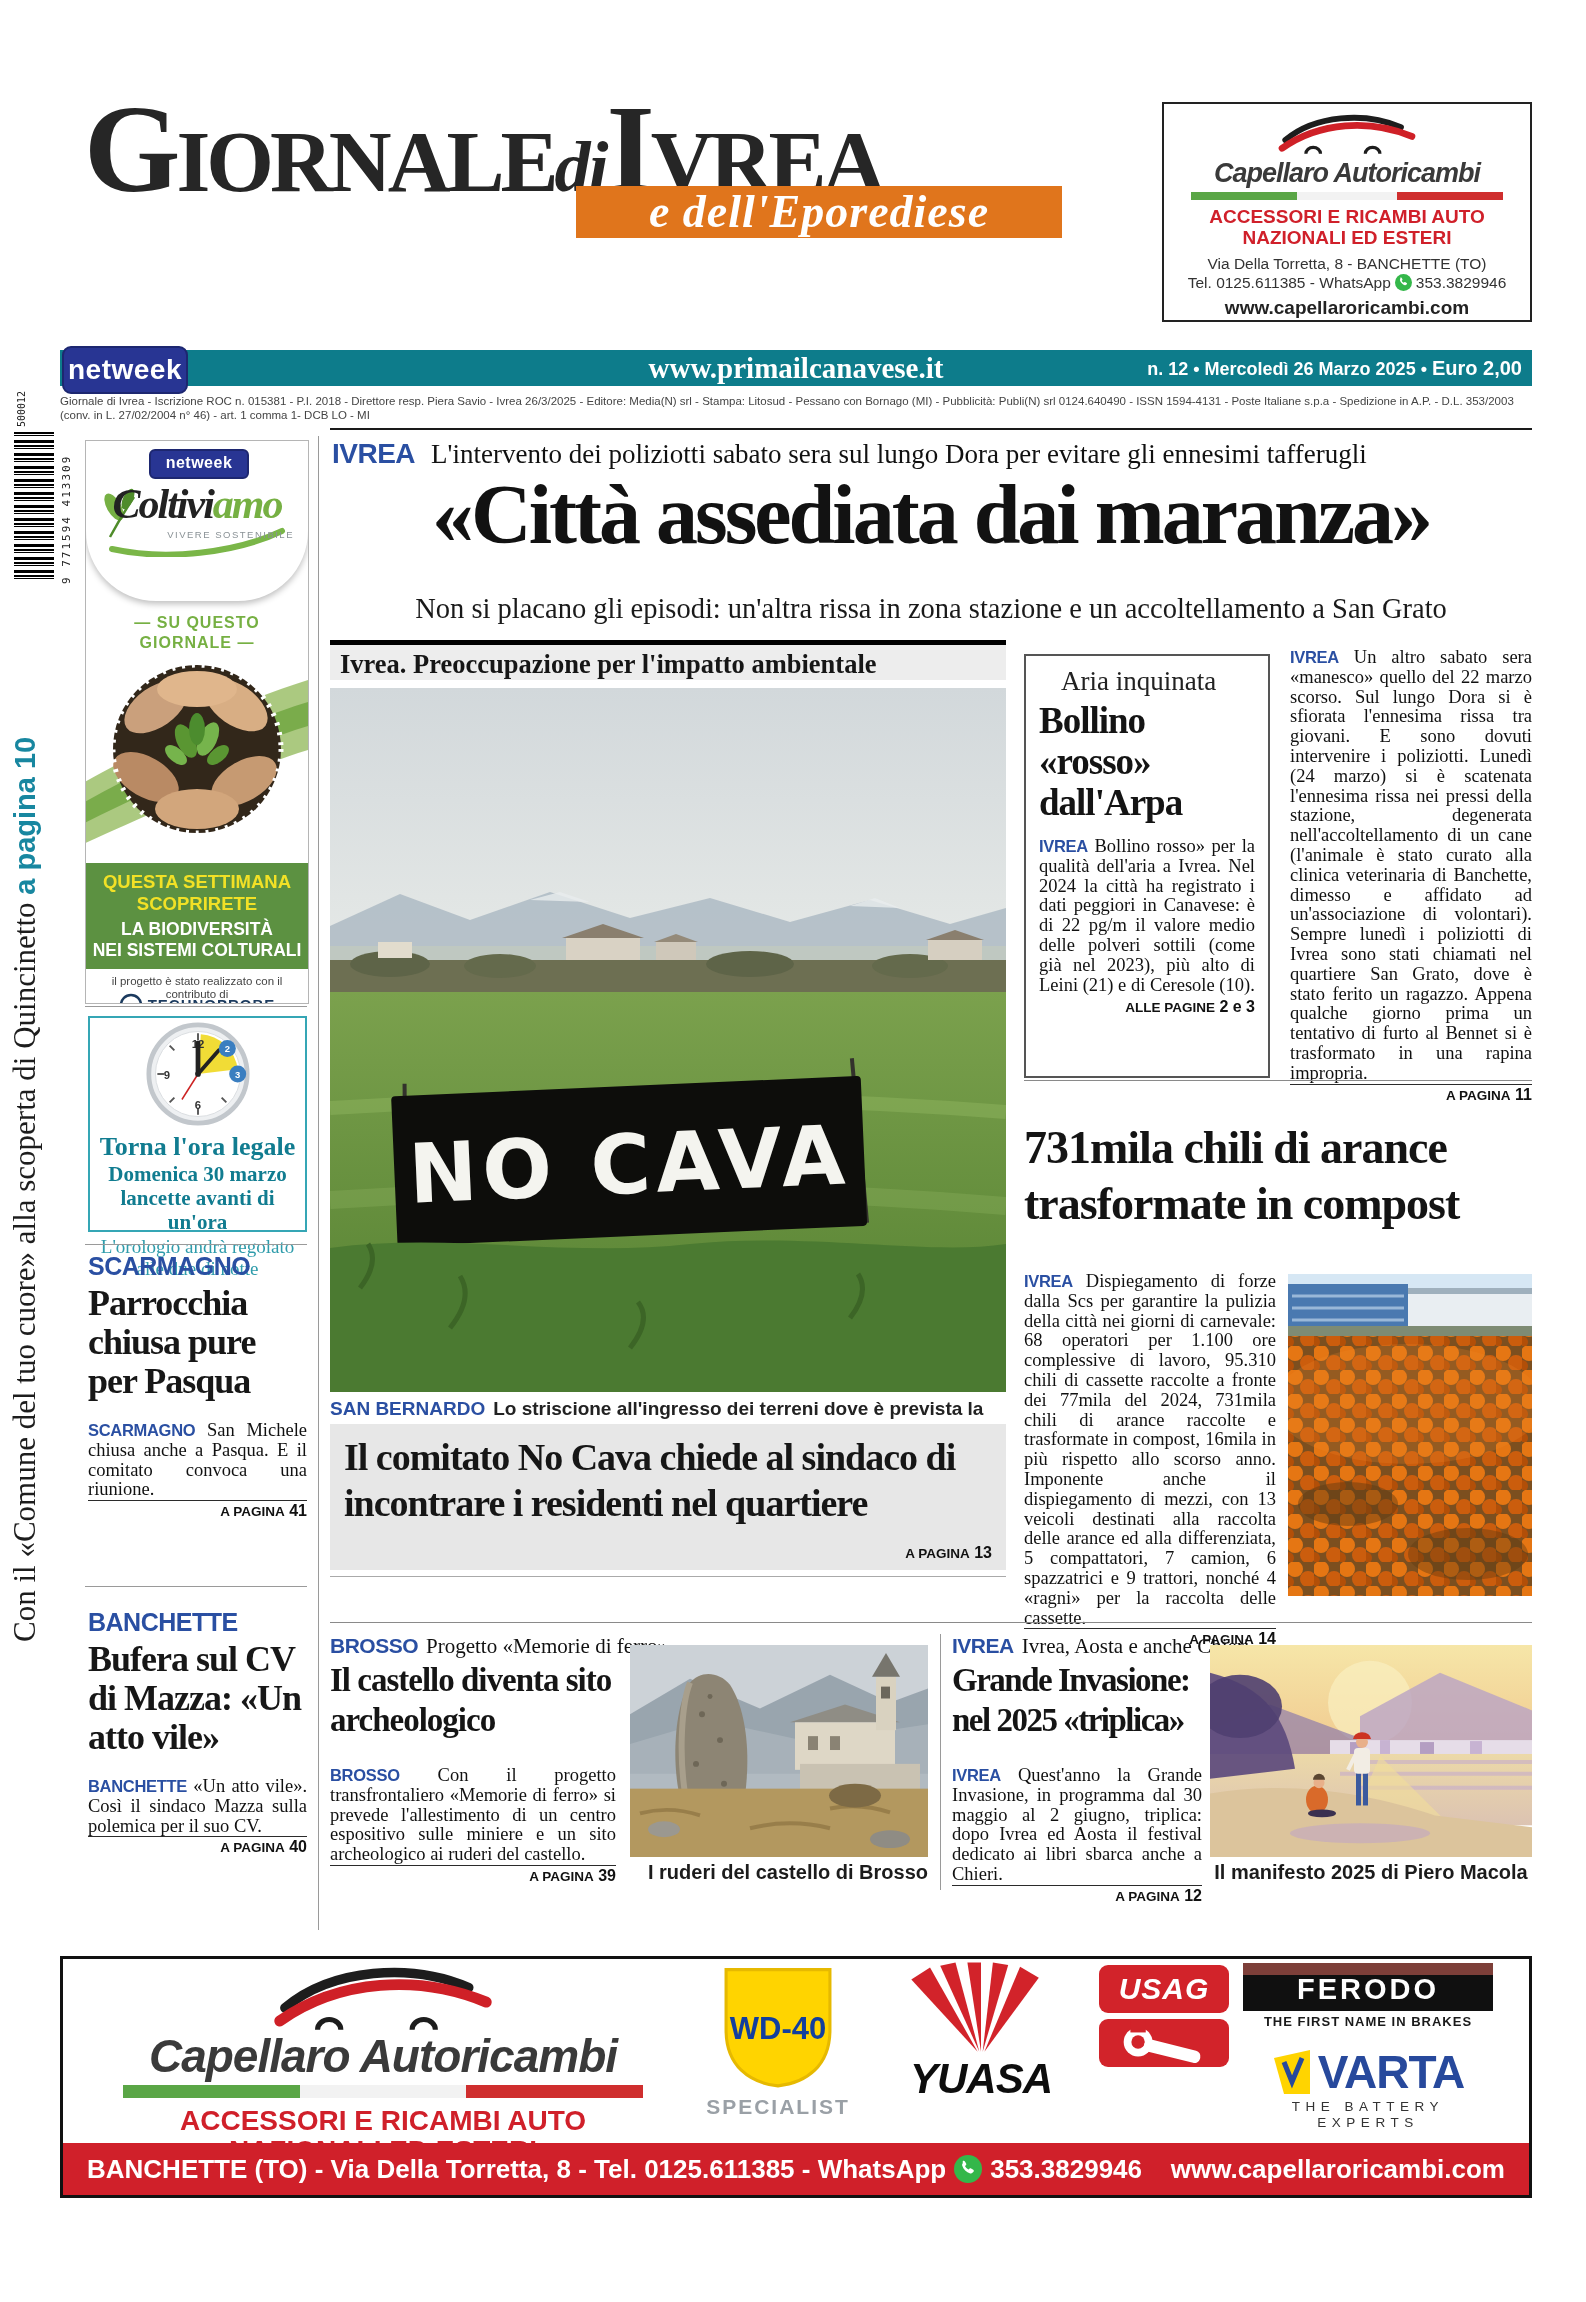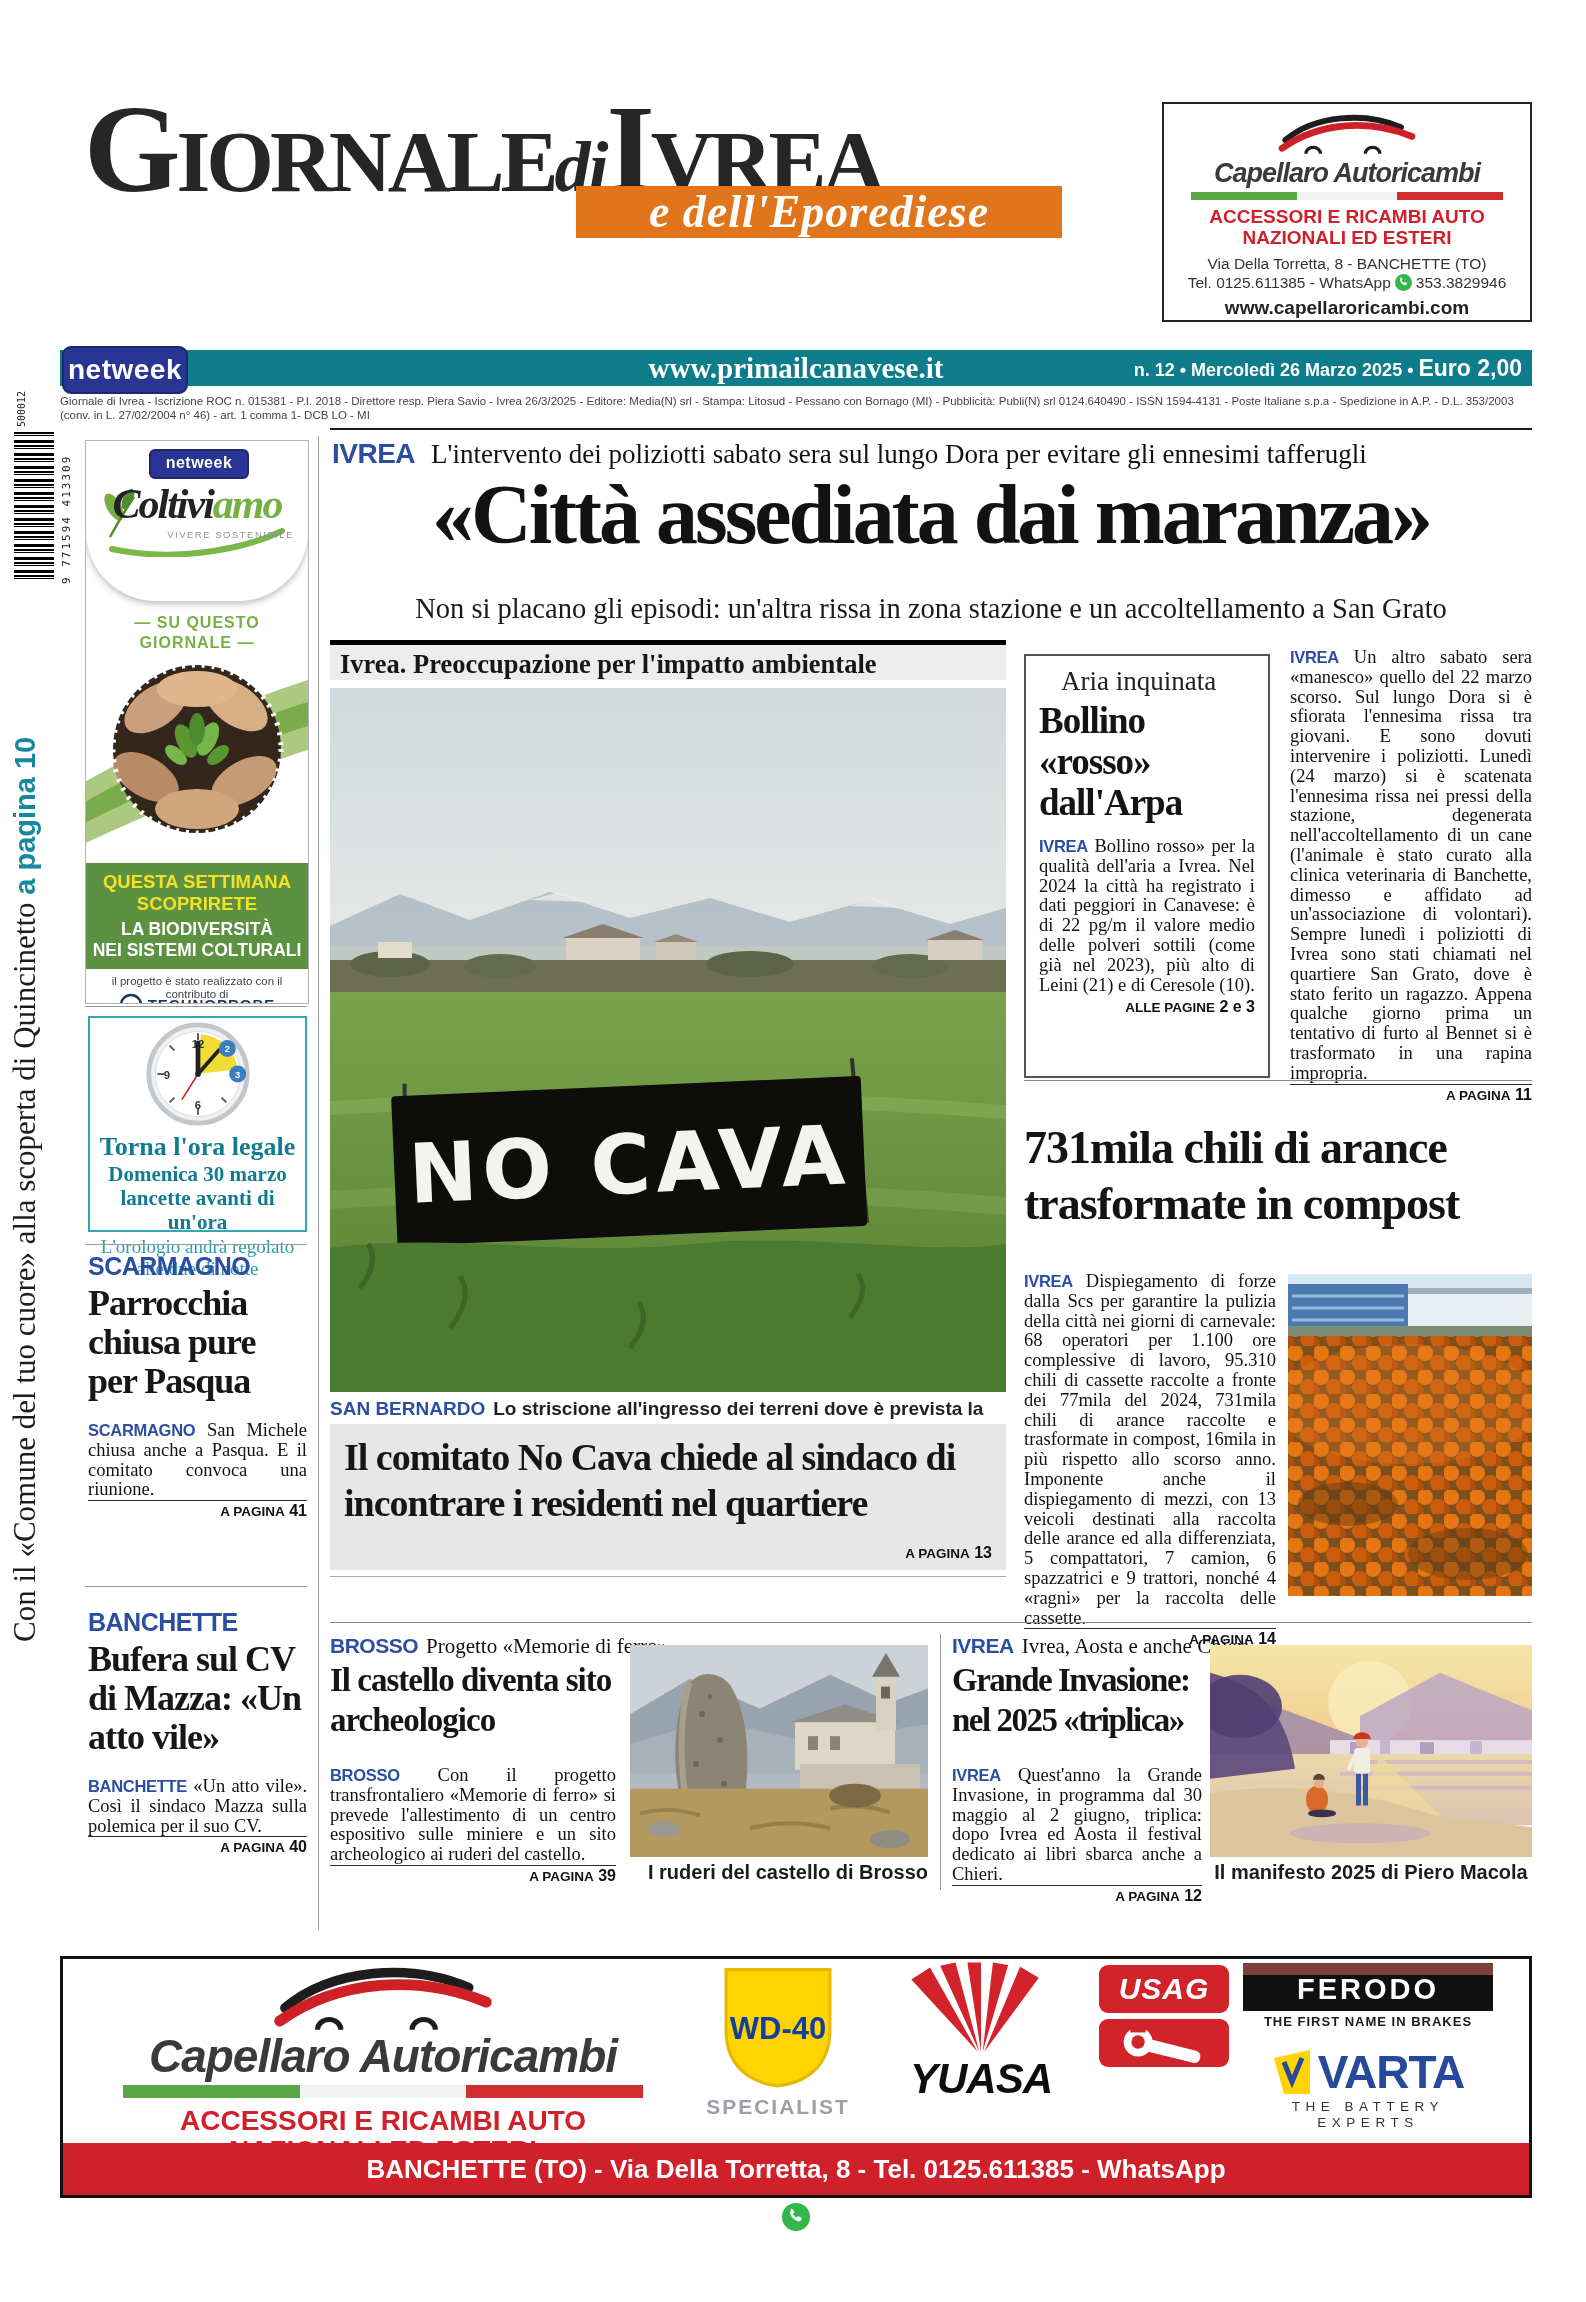--- a/index.html
+++ b/index.html
@@ -22,21 +22,21 @@
   #topad .redline{font:700 19px/21px "Liberation Sans",sans-serif;color:#d0202a;letter-spacing:0;}
   #topad .addr{font:400 15.5px/19px "Liberation Sans",sans-serif;color:#333;margin-top:6px;}
   #topad .tel{font:400 15.5px/19px "Liberation Sans",sans-serif;color:#333;display:flex;align-items:center;gap:4px;}
   #topad .web{font:700 19px/24px "Liberation Sans",sans-serif;color:#222;margin-top:4px;}
 
   
   #topbar{left:60px;top:350px;width:1472px;height:36px;background:#0d7c8b;}
   #topbar .site{position:absolute;left:0;right:0;text-align:center;color:#fff;
     font:700 29px/36px "Liberation Serif",serif;}
   #topbar .issue{position:absolute;right:10px;top:0;color:#fff;font:700 18px/36px "Liberation Sans",sans-serif;}
-  #topbar .issue .price{font-size:23px;}
+  #topbar .issue .price{font-size:20px;}
   .netweek{background:#283593;border:2px solid #1d2770;border-radius:9px;color:#fff;
     font:700 28px/44px "Liberation Sans",sans-serif;text-align:center;letter-spacing:0.5px;}
   #netweek-main{left:62px;top:346px;width:122px;height:44px;}
   #imprint{left:60px;top:394px;width:1472px;font:400 11.5px/14px "Liberation Sans",sans-serif;color:#444;}
 
   
   #barcode-code{left:16px;top:427px;transform:rotate(-90deg);transform-origin:0 0;
     font:400 10px "DejaVu Sans Mono",monospace;color:#222;}
   #barcode-bars{left:14px;top:432px;width:40px;height:148px;
     background:repeating-linear-gradient(#000 0 2px,#fff 2px 3px,#000 3px 4px,#fff 4px 8px,#000 8px 11px,#fff 11px 13px);}
@@ -161,21 +161,21 @@
     font:italic 800 30px/48px "Liberation Sans",sans-serif;letter-spacing:1px;margin-bottom:6px;}
   #ba-ferodo{position:absolute;left:1180px;top:4px;width:250px;text-align:center;}
   #ferodo-box{height:48px;background:linear-gradient(#7d3f39 0 12px,#101010 12px);color:#fff;
     font:700 29px/52px "Liberation Sans",sans-serif;letter-spacing:3px;}
   #ba-ferodo .sub{font:700 13px/17px "Liberation Sans",sans-serif;color:#1a1a1a;letter-spacing:1px;margin-top:2px;}
   #ba-varta{position:absolute;left:1180px;top:88px;width:250px;text-align:center;}
   #ba-varta .row{display:flex;align-items:center;justify-content:center;gap:6px;}
   #ba-varta .nm{font:800 46px/50px "Liberation Sans",sans-serif;color:#27499c;letter-spacing:-1px;}
   #ba-varta .sub{font:500 13.5px/16px "Liberation Sans",sans-serif;color:#333;letter-spacing:5.5px;margin-top:2px;}
   #ba-redbar{position:absolute;left:0;right:0;bottom:0;height:52px;background:#d0202a;color:#fff;
-    display:flex;align-items:center;padding:0 24px;gap:8px;font:700 26px/52px "Liberation Sans",sans-serif;flex-direction:column;}
+    display:flex;align-items:center;padding:0 24px;gap:8px;font:700 26px/52px "Liberation Sans",sans-serif;}
   #ba-redbar .web{margin-left:auto;}
   .wa{width:28px;height:28px;flex:0 0 auto;}
 </style>
 </head>
 <body>
 
 <div id="page">
 
   <div id="masthead-title" class="abs"><span>Giornale</span><span class="di">di</span><span>Ivrea</span></div>
   <div id="masthead-sub" class="abs">e dell'Eporediese</div>

